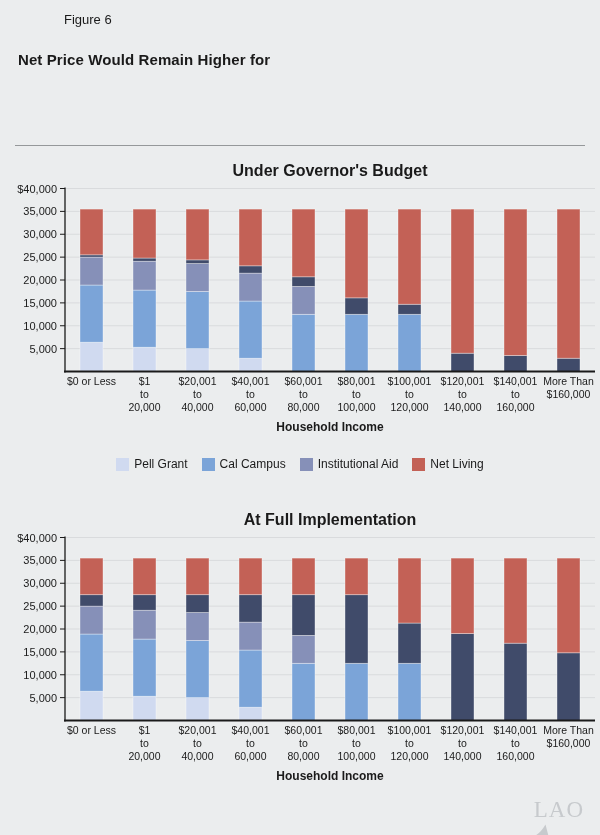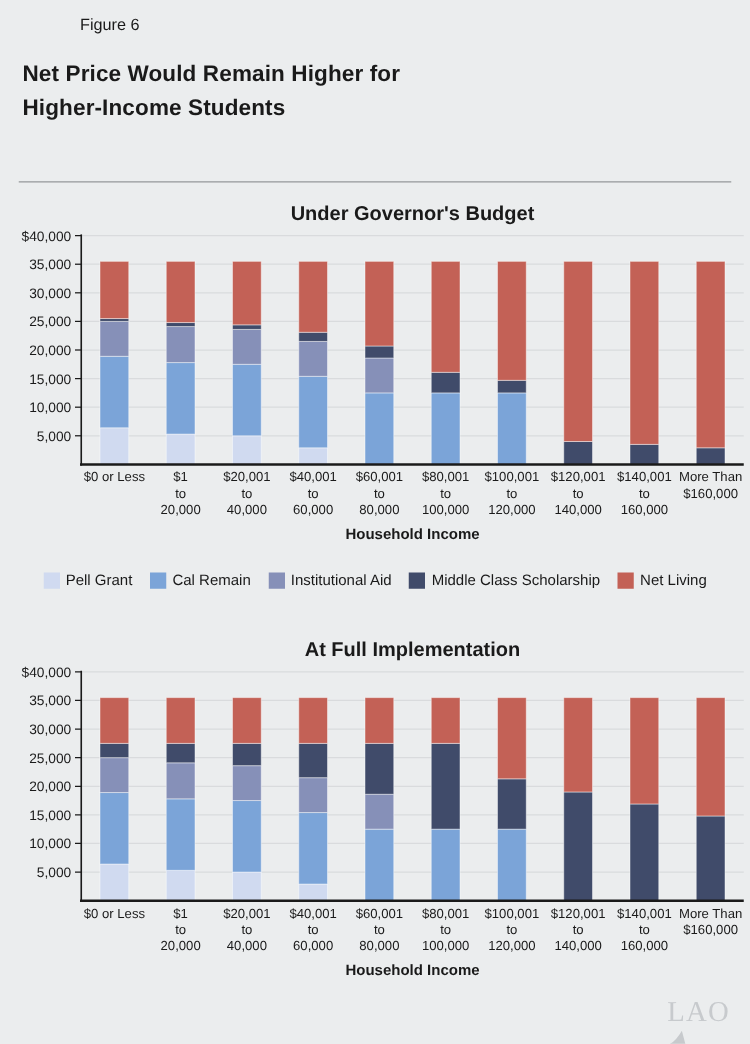--- a/index.html
+++ b/index.html
@@ -6,21 +6,21 @@
   body{
     width:600px;height:835px;
     background:#ebedee;
     font-family:"Liberation Sans",sans-serif;
     color:#1a1a1a;
     position:relative;
     overflow:hidden;
   }
   .page{position:absolute;inset:0;}
   .figure-label{position:absolute;left:18px;top:12px;font-size:13px;color:#1a1a1a;margin-left:46px;}
-  .main-title{position:absolute;left:18px;top:46px;font-size:18px;font-weight:bold;line-height:27px;letter-spacing:.1px;}
+  .main-title{position:absolute;left:18px;top:46px;font-size:15px;font-weight:bold;line-height:27px;letter-spacing:.1px;}
   .subtitle{position:absolute;left:18px;top:107px;font-size:15.5px;color:#222;}
   .rule{position:absolute;left:15px;right:15px;top:145px;height:0;border-top:1px solid #95989a;}
   svg.chart{position:absolute;left:0;width:600px;height:296px;}
   #chart1{top:152px;}
   #chart2{top:501px;}
   svg text{font-family:"Liberation Sans",sans-serif;fill:#1a1a1a;}
   .legend{
     position:absolute;left:0;top:457px;width:600px;
     display:flex;justify-content:center;align-items:flex-end;gap:14px;
     font-size:12px;
@@ -37,21 +37,20 @@
 </style>
 </head>
 <body>
 
 <div class="page">
 
   <div class="figure-label">Figure 6</div>
 
   <div class="main-title">
     <span>Net Price Would Remain Higher for</span><br>
-    <span>Higher-Income Students</span>
   </div>
 
 
   <div class="rule"></div>
 
   <svg id="chart1" class="chart" viewBox="0 0 600 296">
       <text x="330" y="24" text-anchor="middle" font-size="16" font-weight="bold">Under Governor's Budget</text>
       <line x1="65" y1="36.5" x2="595" y2="36.5" stroke="#d9dbdd" stroke-width="1"></line>
       <line x1="60" y1="36.5" x2="65" y2="36.5" stroke="#1a1a1a" stroke-width="1"></line>
       <text x="57" y="40.5" text-anchor="end" font-size="11" font-weight="normal">$40,000</text>
@@ -144,29 +143,25 @@
       <text x="330" y="279" text-anchor="middle" font-size="12" font-weight="bold">Household Income</text>
     </svg>
 
   <div class="legend">
     <div class="legend-item">
       <span class="swatch" style="background: rgb(208, 218, 240);"></span>
       <span>Pell Grant</span>
     </div>
     <div class="legend-item">
       <span class="swatch" style="background: rgb(123, 164, 216);"></span>
-      <span>Cal Remain</span>
+      <span>Cal Campus</span>
     </div>
     <div class="legend-item">
       <span class="swatch" style="background: rgb(134, 144, 184);"></span>
       <span>Institutional Aid</span>
-    </div>
-    <div class="legend-item">
-      <span class="swatch" style="background: rgb(64, 75, 106);"></span>
-      <span>Middle Class Scholarship</span>
     </div>
     <div class="legend-item">
       <span class="swatch" style="background: rgb(195, 97, 86);"></span>
       <span>Net Living</span>
     </div>
   </div>
 
   <svg id="chart2" class="chart" viewBox="0 0 600 296">
       <text x="330" y="24" text-anchor="middle" font-size="16" font-weight="bold">At Full Implementation</text>
       <line x1="65" y1="36.5" x2="595" y2="36.5" stroke="#d9dbdd" stroke-width="1"></line>

